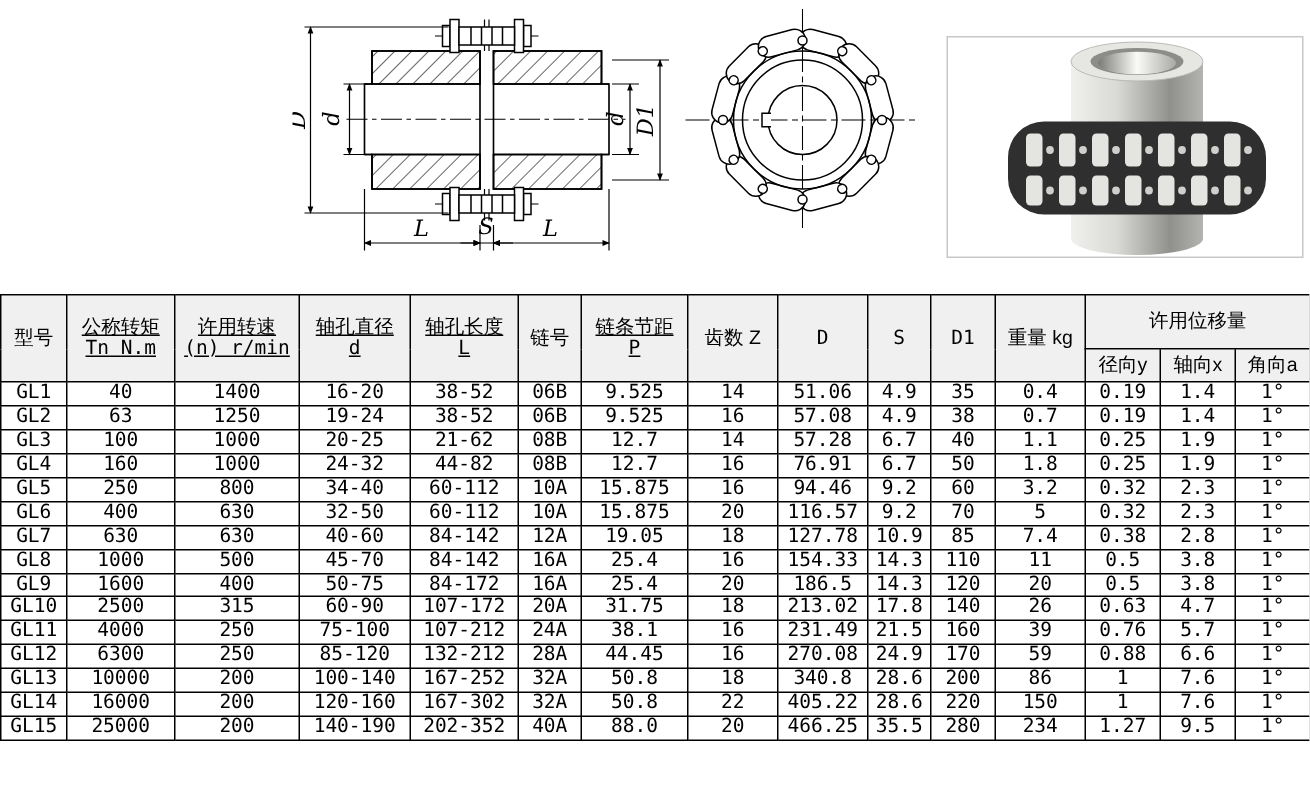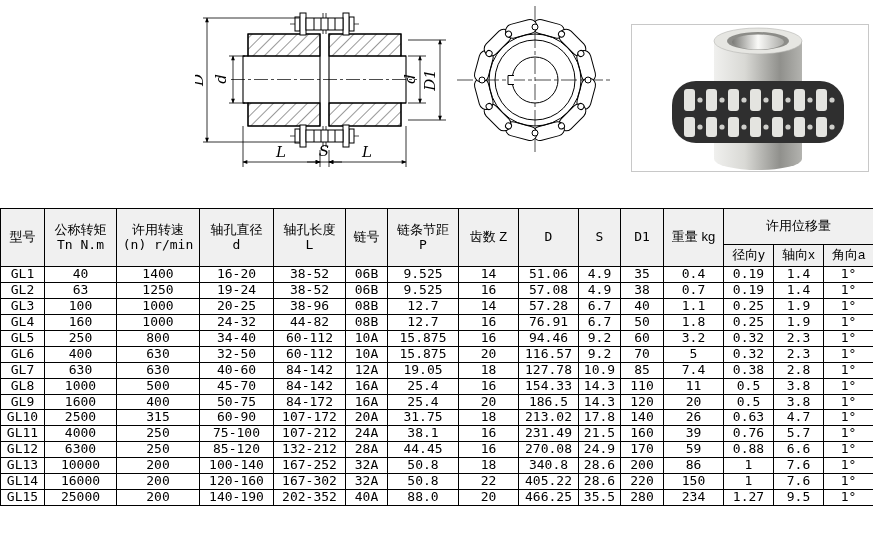--- a/index.html
+++ b/index.html
@@ -3,30 +3,30 @@
 <meta charset="utf-8">
 <style>
   html,body{margin:0;padding:0;background:#fff;}
   .stage{position:relative;width:873px;height:536px;background:#fff;overflow:hidden;
          font-family:"Liberation Sans",sans-serif;color:#000;}
   .figures{position:absolute;left:0;top:0;width:873px;height:196px;background:#fff;}
   .fig{position:absolute;}
   .photo-box{position:absolute;left:631px;top:24px;width:236px;height:146px;
              border:1px solid #c8c8c8;background:#fff;}
   
-  table.spec{position:absolute;left:0;top:208px;width:873px;height:248px;
+  table.spec{position:absolute;left:0;top:196px;width:873px;height:248px;
              border-collapse:collapse;table-layout:fixed;}
   table.spec th,table.spec td{border:1px solid #000;text-align:center;vertical-align:middle;
              padding:0;line-height:1.15;overflow:hidden;white-space:nowrap;}
   table.spec th{background:#f0f0f0;font-weight:normal;font-size:13px;
              font-family:"Liberation Sans",sans-serif;}
   table.spec td{background:#fff;font-size:13px;font-family:"DejaVu Sans Mono",monospace;}
   thead tr.h1{height:36px;}
   thead tr.h2{height:22px;}
-  th .l1,th .l2{display:block;}
+  th .l1,th .l2{display:block;text-decoration:underline;}
   th .lat{font-family:"DejaVu Sans Mono",monospace;}
   svg text.dim{font-family:"DejaVu Serif",serif;font-style:italic;font-size:15px;fill:#000;}
 </style>
 </head>
 <body>
 
 <div class="stage">
 
   <div class="figures">
 
@@ -297,21 +297,21 @@
           <td>0.7</td>
           <td>0.19</td>
           <td>1.4</td>
           <td>1°</td>
         </tr>
         <tr>
           <td>GL3</td>
           <td>100</td>
           <td>1000</td>
           <td>20-25</td>
-          <td>38-96</td>
+          <td>21-62</td>
           <td>08B</td>
           <td>12.7</td>
           <td>14</td>
           <td>57.28</td>
           <td>6.7</td>
           <td>40</td>
           <td>1.1</td>
           <td>0.25</td>
           <td>1.9</td>
           <td>1°</td>

